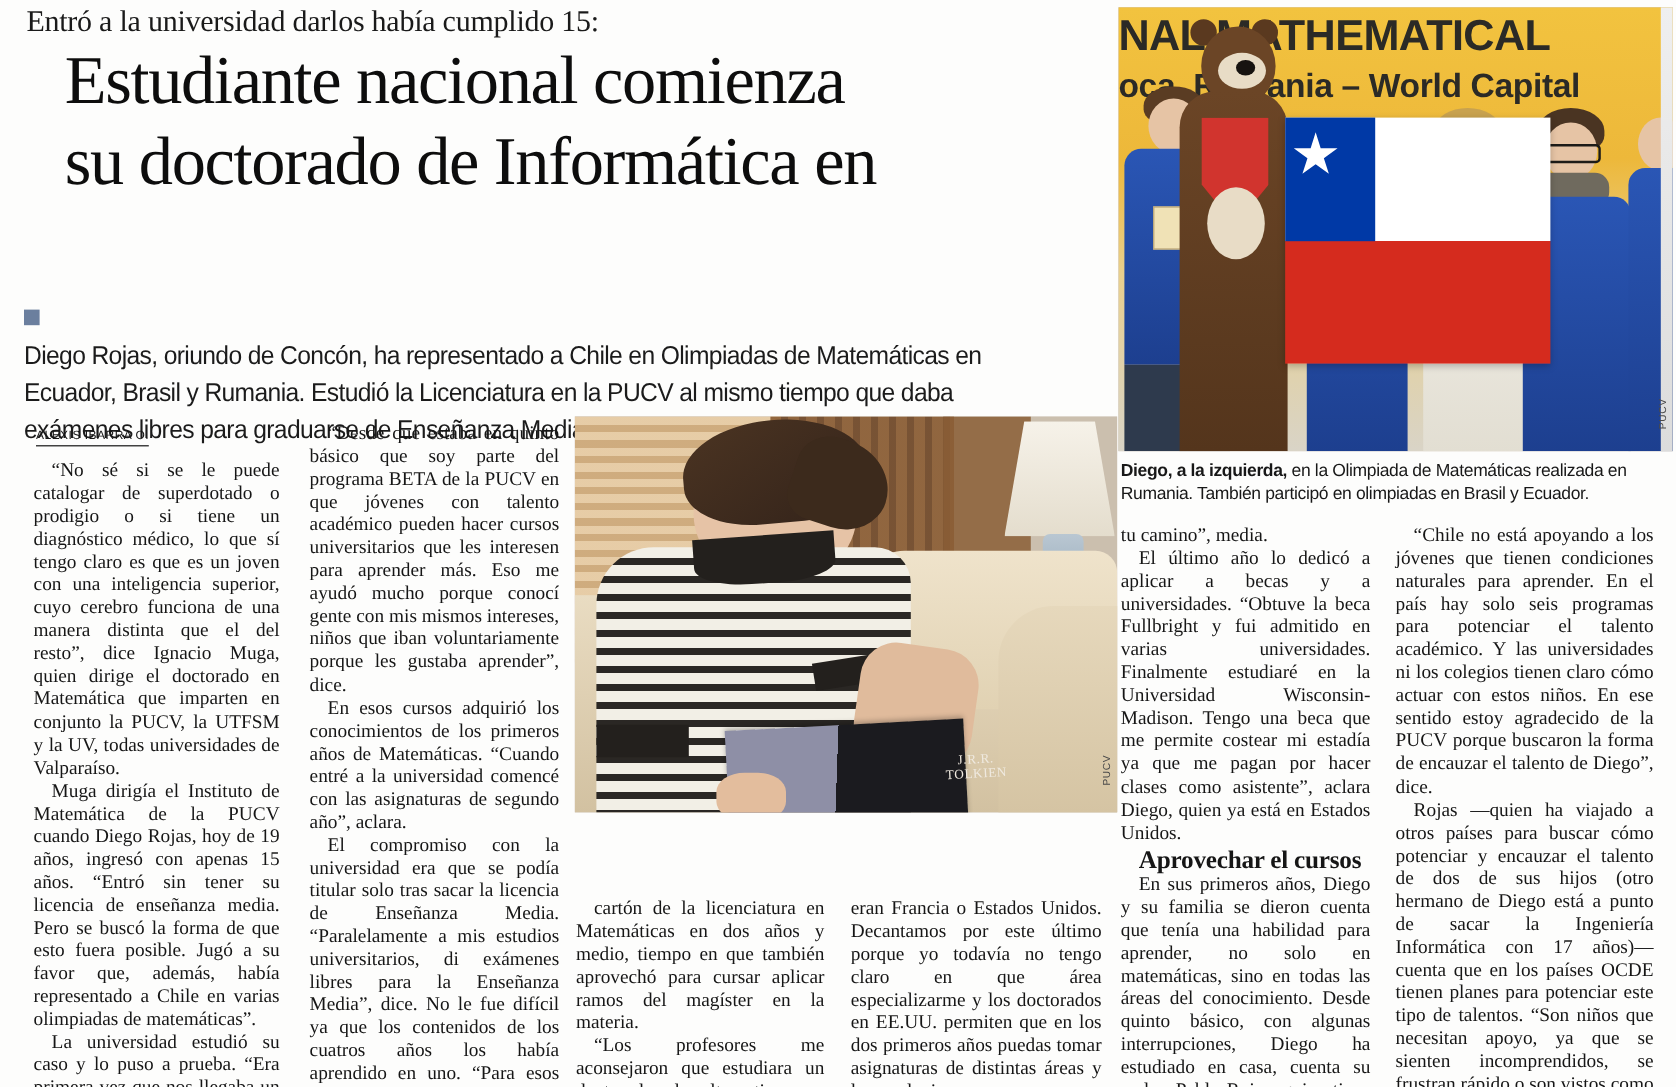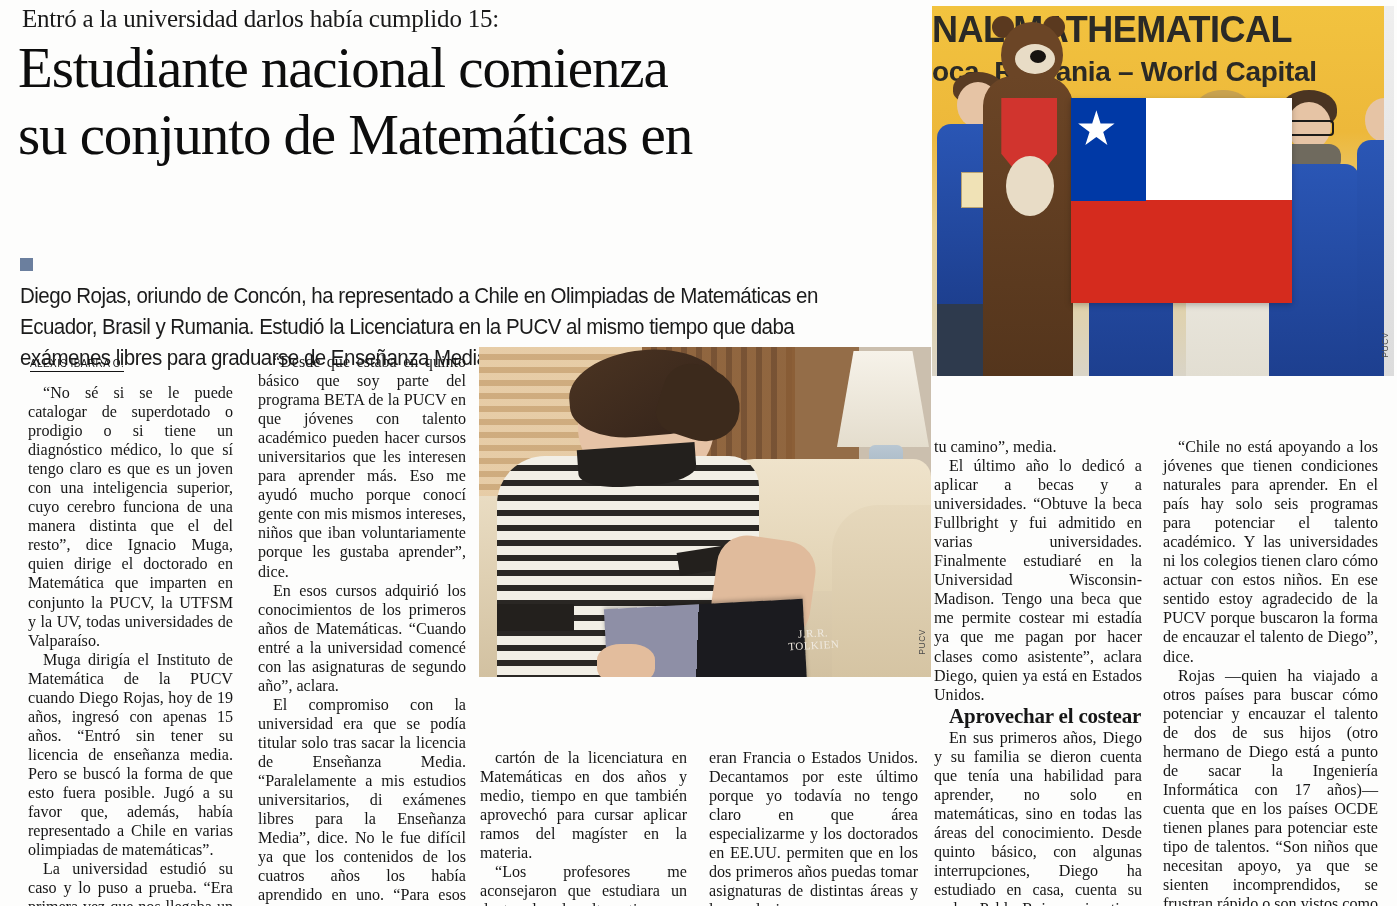--- a/index.html
+++ b/index.html
@@ -14,21 +14,21 @@
     position:absolute;left:22px;top:4px;width:900px;
     font-family:"Liberation Serif",serif;
     font-size:25px;line-height:30px;color:#1a1a1a;letter-spacing:-0.2px;
   }
   .headline{
     position:absolute;left:18px;top:34px;width:905px;
     font-family:"Liberation Serif",serif;
     font-size:57px;line-height:67px;color:#0d0d0d;letter-spacing:-1.1px;
     font-weight:400;
   }
-  .headline div{white-space:nowrap;}
+  .headline div{white-space:nowrap;margin-left:36px;}
 
   
   .deck{
     position:absolute;left:20px;top:247px;width:905px;
     display:flex;gap:10px;align-items:flex-start;flex-direction:column;
   }
   .deck-bullet{
     width:13px;height:13px;background:#6b7f9e;margin-top:11px;flex:0 0 auto;
   }
   .deck-text{
@@ -193,21 +193,21 @@
 </style>
 </head>
 <body>
 
 <div class="page">
 
   <div class="kicker">Entró a la universidad darlos había cumplido 15:</div>
 
   <div class="headline">
     <div>Estudiante nacional comienza</div>
-    <div>su conjunto de Matemáticas en</div>
+    <div>su doctorado de Informática en</div>
   </div>
 
   <div class="deck">
     <div class="deck-bullet"></div>
     <div class="deck-text">Diego Rojas, oriundo de Concón, ha representado a Chile en Olimpiadas de Matemáticas en Ecuador, Brasil y Rumania. Estudió la Licenciatura en la PUCV al mismo tiempo que daba exámenes libres para graduarse de Enseñanza Media.</div>
   </div>
 
   <div class="byline">ALEXIS IBARRA O.</div>
 
   <div class="col" id="col1">
@@ -312,25 +312,28 @@
 
     <div class="tp-flag">
       <div class="tp-flag-blue">
         <div class="tp-star"></div>
       </div>
     </div>
     <div class="tp-credit-strip"></div>
   </div>
   <div class="credit" id="credit-top">PUCV</div>
 
+  <div class="caption" id="cap-top">
+    <b>Diego, a la izquierda,</b><span> en la Olimpiada de Matemáticas realizada en Rumania. También participó en olimpiadas en Brasil y Ecuador.</span>
+  </div>
 
   <div class="col" id="col5">
     <p class="first" style="text-indent:0">tu camino”, media.</p>
     <p>El último año lo dedicó a aplicar a becas y a universidades. “Obtuve la beca Fullbright y fui admitido en varias universidades. Finalmente estudiaré en la Universidad Wisconsin-Madison. Tengo una beca que me permite costear mi estadía ya que me pagan por hacer clases como asistente”, aclara Diego, quien ya está en Estados Unidos.</p>
-    <p class="subhead">Aprovechar el costear</p>
+    <p class="subhead">Aprovechar el cursos</p>
     <p>En sus primeros años, Diego y su familia se dieron cuenta que tenía una habilidad para aprender, no solo en matemáticas, sino en todas las áreas del conocimiento. Desde quinto básico, con algunas interrupciones, Diego ha estudiado en casa, cuenta su padre, Pablo Rojas, quien tiene una posición crítica sobre cómo el país apoya a este tipo de talentos.</p>
   </div>
 
   <div class="col" id="col6">
     <p class="first">“Chile no está apoyando a los jóvenes que tienen condiciones naturales para aprender. En el país hay solo seis programas para potenciar el talento académico. Y las universidades ni los colegios tienen claro cómo actuar con estos niños. En ese sentido estoy agradecido de la PUCV porque buscaron la forma de encauzar el talento de Diego”, dice.</p>
     <p>Rojas —quien ha viajado a otros países para buscar cómo potenciar y encauzar el talento de dos de sus hijos (otro hermano de Diego está a punto de sacar la Ingeniería Informática con 17 años)— cuenta que en los países OCDE tienen planes para potenciar este tipo de talentos. “Son niños que necesitan apoyo, ya que se sienten incomprendidos, se frustran rápido o son vistos como personas raras. Si se aprovecha su talento, pueden encauzar esa genialidad para lograr grandes cosas”, asegura.</p>
   </div>
 
 </div>
 

